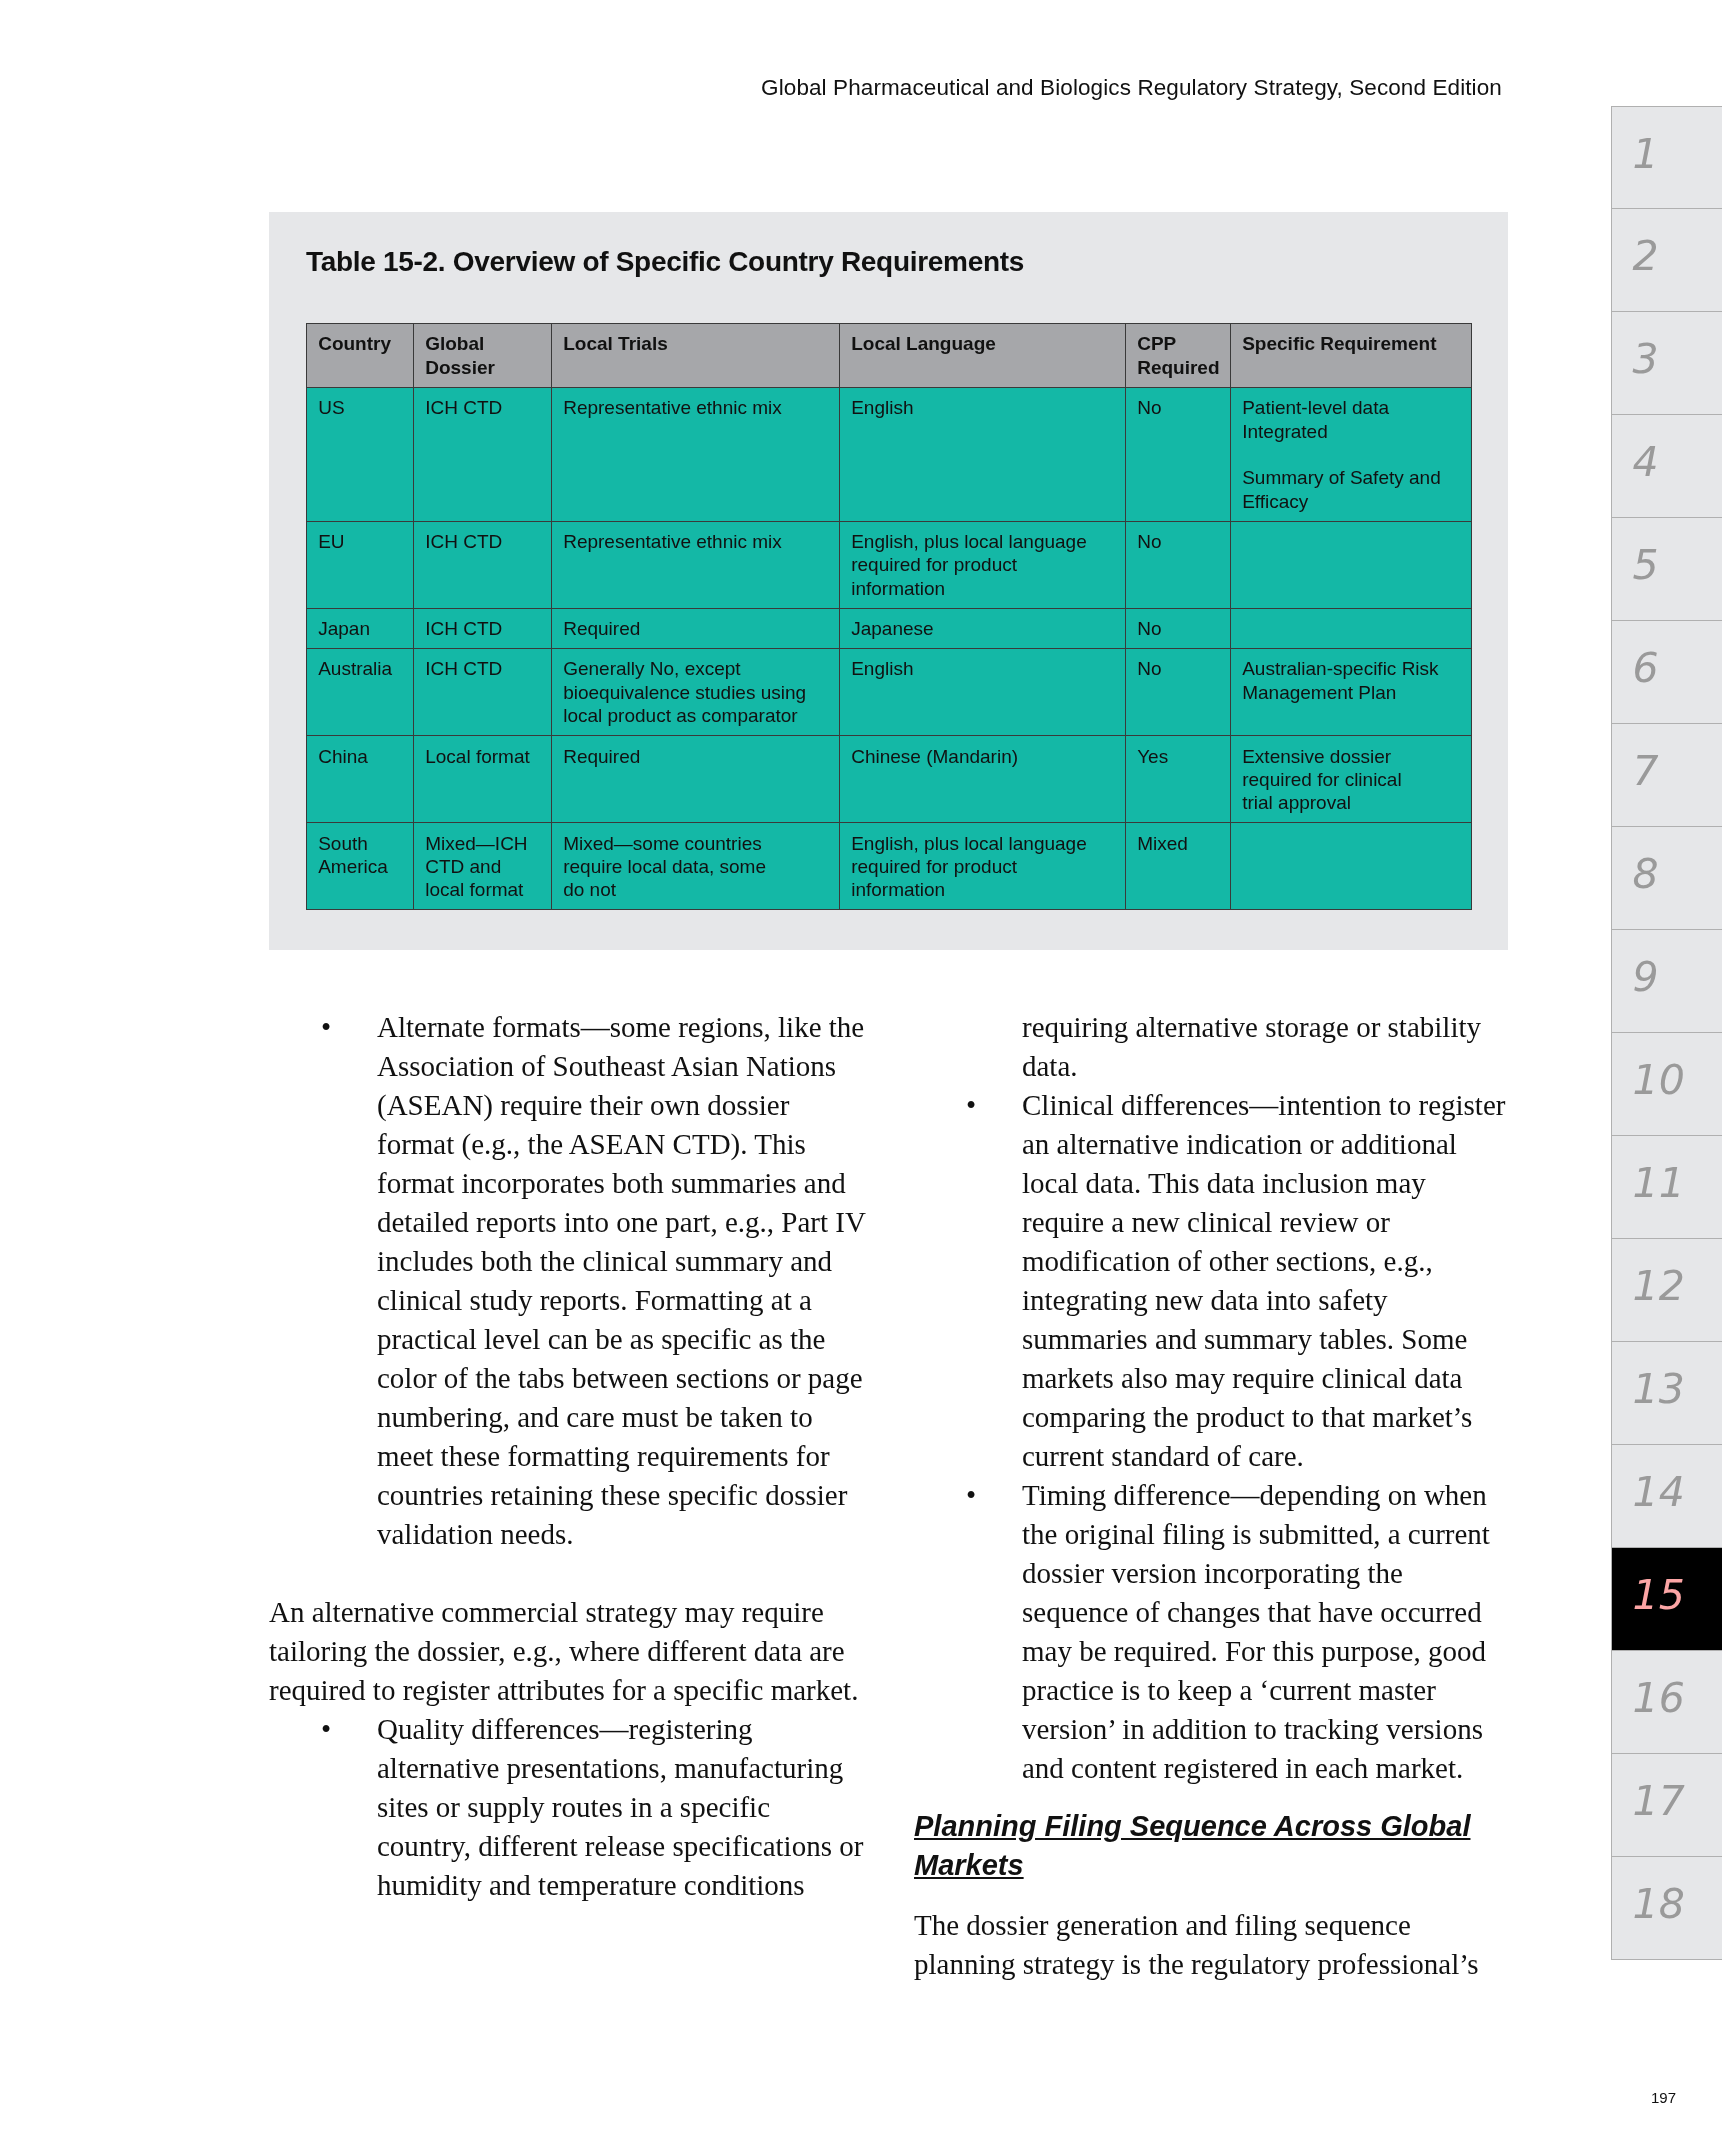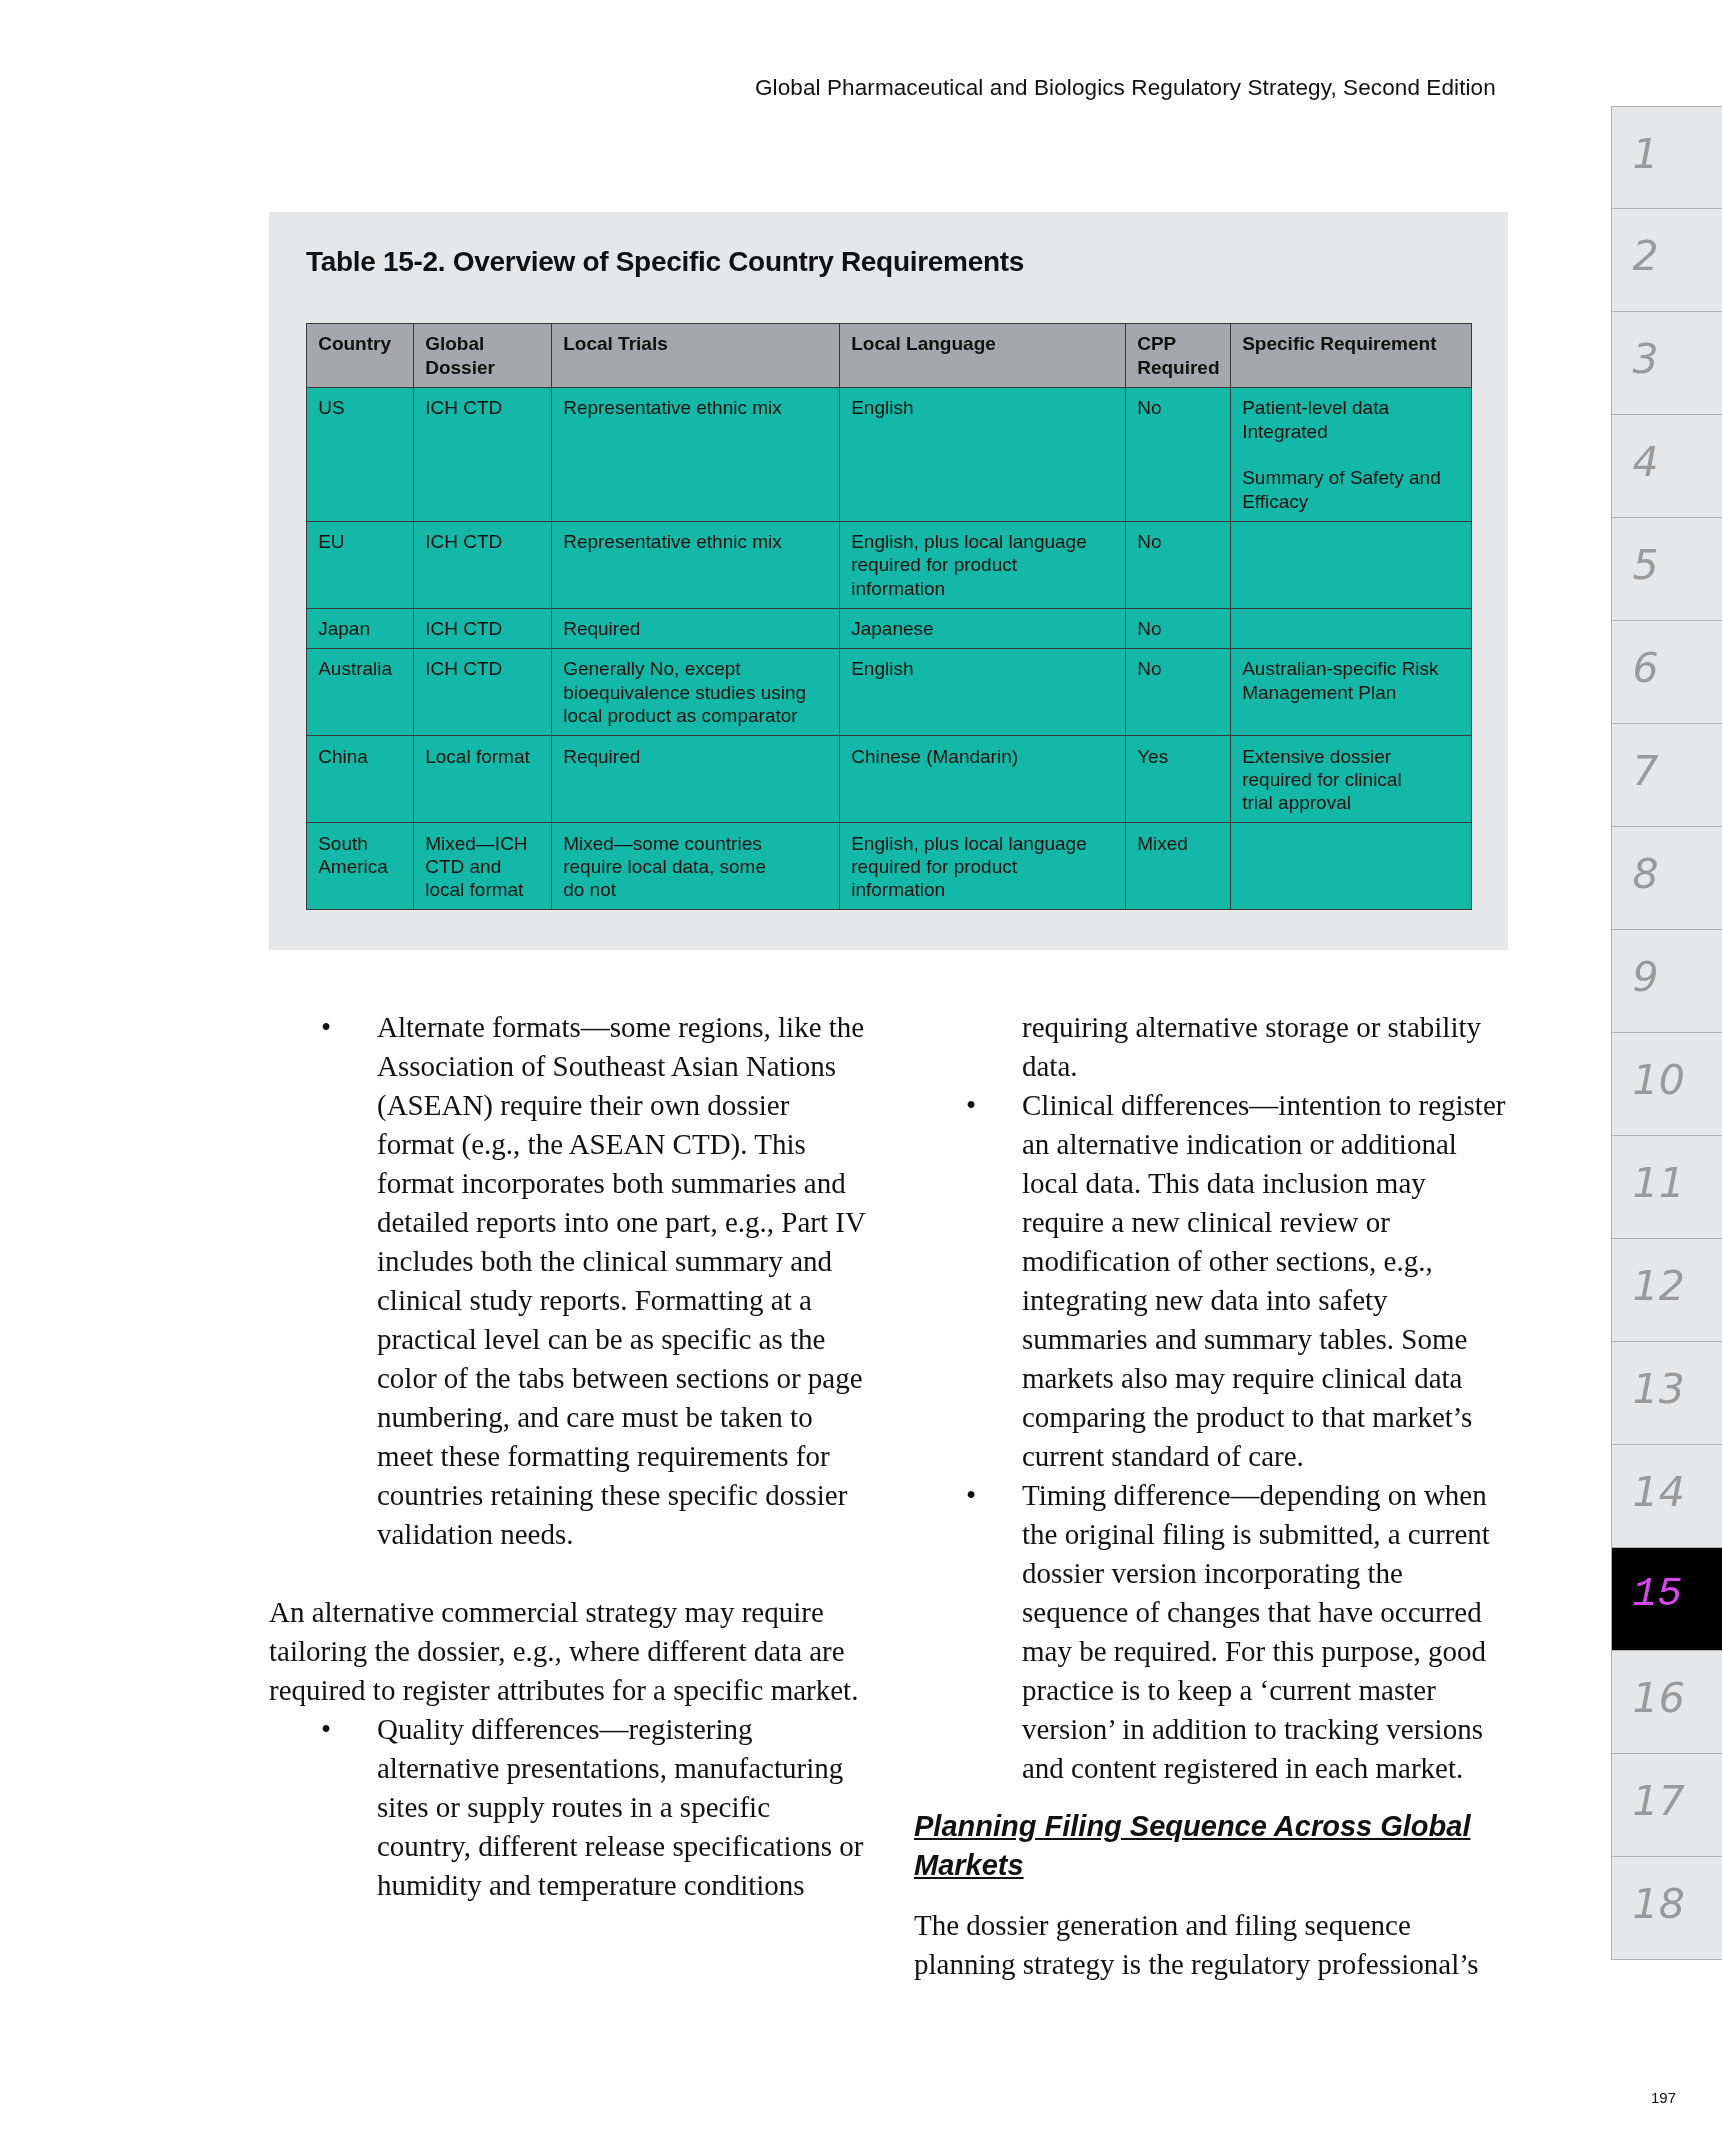--- a/index.html
+++ b/index.html
@@ -2,21 +2,21 @@
 <html style="font-size:15px"><head>
 <meta charset="utf-8">
 <style>
   html, body { margin: 0; padding: 0; }
   body {
     width: 1722px; height: 2153px; position: relative; background: #ffffff;
     overflow: hidden; color: #111;
   }
   .running-header {
     position: absolute; left: 755px; top: 75px; width: 753px;
-    text-align: left; font-family: "Liberation Sans", sans-serif;
+    text-align: center; font-family: "Liberation Sans", sans-serif;
     font-size: 22.5px; color: #111; letter-spacing: 0.1px;
   }
   .table-panel {
     position: absolute; left: 269px; top: 212px; width: 1239px; height: 738px;
     background: #e6e7e9;
   }
   .table-title {
     position: absolute; left: 37px; top: 34px;
     font-family: "Liberation Sans", sans-serif; font-weight: bold;
     font-size: 28px; color: #111; letter-spacing: -0.3px;
@@ -48,21 +48,21 @@
   .tab {
     height: 103px; border-left: 1.9px solid #b0b0b0; border-bottom: 1.9px solid #b0b0b0;
     background: #e6e7e9; position: relative; box-sizing: border-box;
   }
   .tab:first-child { border-top: 1.9px solid #b0b0b0; }
   .tab span {
     position: absolute; left: 20.6px; top: 22.5px; font-family: "DejaVu Sans", sans-serif;
     font-style: italic; font-weight: 200; font-size: 41px; color: #9a9a9a;
   }
   .tab.active { background: #000; }
-  .tab.active span { color: #d946ef; font-family: Liberation Mono, monospace; }
+  .tab.active span { color: #fca5a5; }
   .page-number {
     position: absolute; left: 1651px; top: 2089px; font-family: "Liberation Sans", sans-serif;
     font-size: 15px; color: #111;
   }
 </style>
 </head>
 <body>
 
 <div class="running-header">Global Pharmaceutical and Biologics Regulatory Strategy, Second Edition</div>
 

